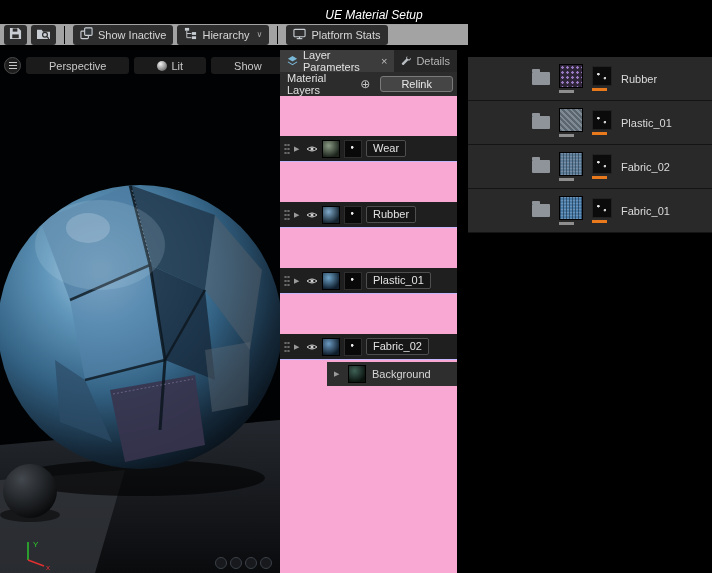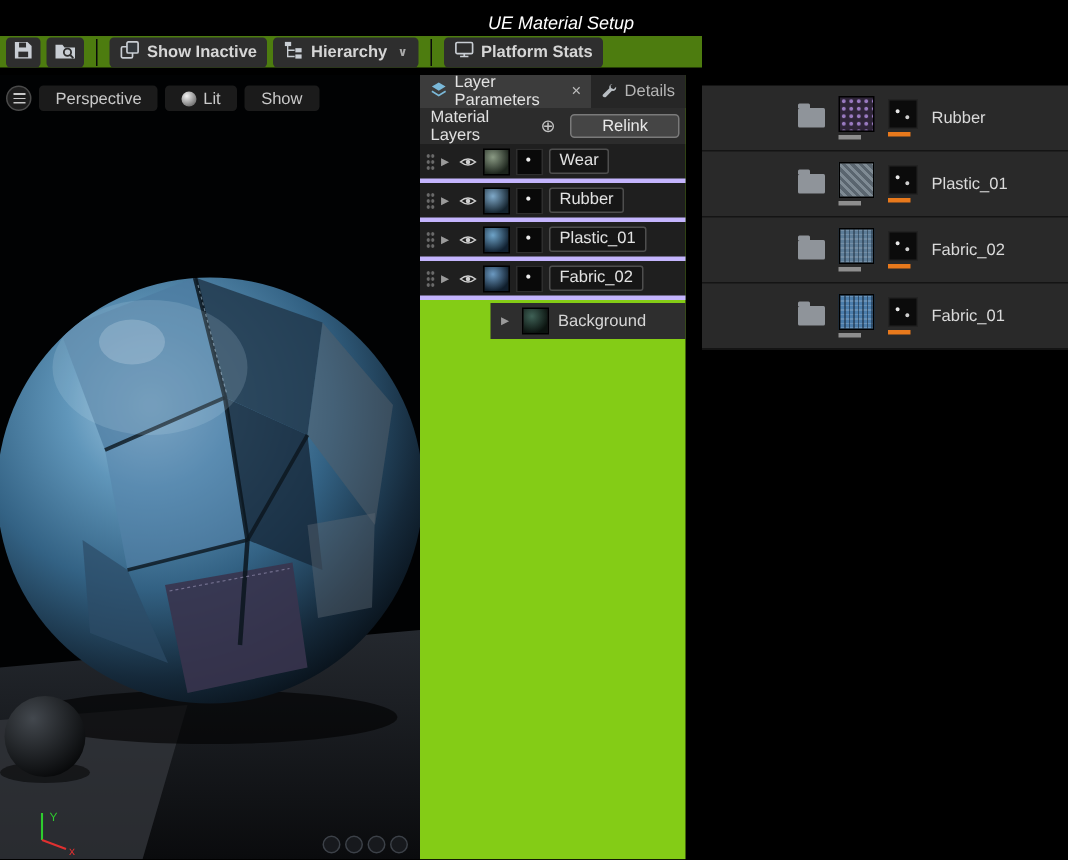--- a/index.html
+++ b/index.html
@@ -5,55 +5,55 @@
   html,body{margin:0;padding:0;background:#000;}
   .stage{position:relative;width:712px;height:573px;background:#000;overflow:hidden;
          font-family:"Liberation Sans","DejaVu Sans",sans-serif;color:#ccc;-webkit-font-smoothing:antialiased;}
 
   
   .title{position:absolute;top:4px;font-size:12px;color:#fff;text-align:center;font-style:italic;}
   .title.ue{left:280px;width:188px;top:8px;}
   .title.painter{left:468px;width:244px;top:3px;}
 
   
-  .ue-toolbar{position:absolute;left:0;top:24px;width:468px;height:21px;background:#4d7c0f;
-              display:flex;align-items:center;gap:4px;padding-left:4px;box-sizing:border-box;font-weight:bold;}
+  .ue-toolbar{position:absolute;left:0;top:24px;width:468px;height:21px;background:#a3a3a3;
+              display:flex;align-items:center;gap:4px;padding-left:4px;box-sizing:border-box;}
   .tool-btn{height:20px;display:flex;align-items:center;gap:5px;background:#2e2e2e;border-radius:3px;
             padding:0 7px;font-size:11px;color:#d6d6d6;cursor:default;}
   .tool-btn.icon-only{padding:0 5px;}
   .tb-sep{width:1px;height:18px;background:#0a0a0a;margin:0 4px;}
   .caret{font-size:8px;color:#aaa;margin-left:2px;}
 
   
   .viewport{position:absolute;left:0;top:50px;width:280px;height:523px;background:#010203;overflow:hidden;}
   .vp-overlay{position:absolute;left:4px;top:7px;display:flex;align-items:center;gap:5px;z-index:3;}
   .vp-pill{height:17px;display:flex;align-items:center;gap:4px;background:rgba(32,32,32,.85);
-           border-radius:3px;padding:0 11px;font-size:11px;color:#c9c9c9;}
+           border-radius:3px;padding:0 23px;font-size:11px;color:#c9c9c9;}
   .vp-menu{width:17px;height:17px;border-radius:50%;background:rgba(32,32,32,.9);border:1px solid #4a4a4a;
            box-sizing:border-box;display:flex;align-items:center;justify-content:center;}
   .menu-lines{width:8px;height:7px;background:repeating-linear-gradient(0deg,#c9c9c9 0 1px,transparent 1px 3px);}
   .lit-ball{width:10px;height:10px;border-radius:50%;background:radial-gradient(circle at 35% 30%,#f2f2f2,#6a6a6a 80%);}
   .vp-bottom-icons{position:absolute;right:8px;bottom:4px;display:flex;gap:3px;z-index:3;}
   .vp-circle{width:12px;height:12px;border-radius:50%;background:#17191d;border:1px solid #3c4148;box-sizing:border-box;}
 
   
-  .layer-panel{position:absolute;left:280px;top:50px;width:177px;height:523px;background:#84cc16;box-sizing:border-box;}
+  .layer-panel{position:absolute;left:280px;top:50px;width:177px;height:523px;background:#f9a8d4;box-sizing:border-box;}
   .tabbar{display:flex;height:22px;background:#151515;}
   .tab{display:flex;align-items:center;gap:5px;padding:0 7px;font-size:11px;color:#e2e2e2;}
   .tab.active{background:#3c3c3c;}
   .tab.inactive{background:#262626;color:#b5b5b5;text-align:center;}
   .tab .x{color:#bdbdbd;font-size:11px;margin-left:2px;}
   .ml-header{height:24px;background:#2c2c2c;display:flex;align-items:center;padding:0 4px 0 7px;gap:5px;}
   .ml-title{font-size:11px;color:#e0e0e0;}
   .add-glyph{font-size:12px;color:#c2c2c2;line-height:1;}
   .spacer{flex:1;}
   .relink-btn{font-size:11px;color:#e8e8e8;background:#454545;border:1px solid #7a7a7a;border-radius:3px;
               padding:1px 20px;}
-  .layer-row{height:26px;background:#1f1f1f;border-bottom:3px solid #c4b5fd;display:flex;align-items:center;
-             padding-left:4px;gap:4px;box-sizing:border-box;}
+  .layer-row{height:26px;background:#1f1f1f;border-bottom:1px solid #c4b5fd;display:flex;align-items:center;
+             padding-left:4px;gap:4px;box-sizing:border-box;margin-top:40px;}
   .drag-dots{width:6px;height:12px;background-image:radial-gradient(circle,#6a6a6a 1px,transparent 1.3px);
              background-size:3px 4px;}
   .expand{font-size:7px;color:#9a9a9a;width:8px;}
   .eye{display:flex;align-items:center;}
   .thumb{width:18px;height:18px;border:1px solid #000;box-sizing:border-box;}
   .sph-wear{background:radial-gradient(circle at 35% 30%,#8a9a84,#1c241c 75%);}
   .sph-rubber{background:radial-gradient(circle at 35% 30%,#7fa9c9,#14232e 75%);}
   .sph-plastic{background:radial-gradient(circle at 35% 30%,#6ea3c8,#102030 75%);}
   .sph-fabric{background:radial-gradient(circle at 35% 30%,#6b99c1,#0f1d2b 75%);}
   .sph-bg{background:radial-gradient(circle at 35% 30%,#3f6156,#0b130f 75%);}

